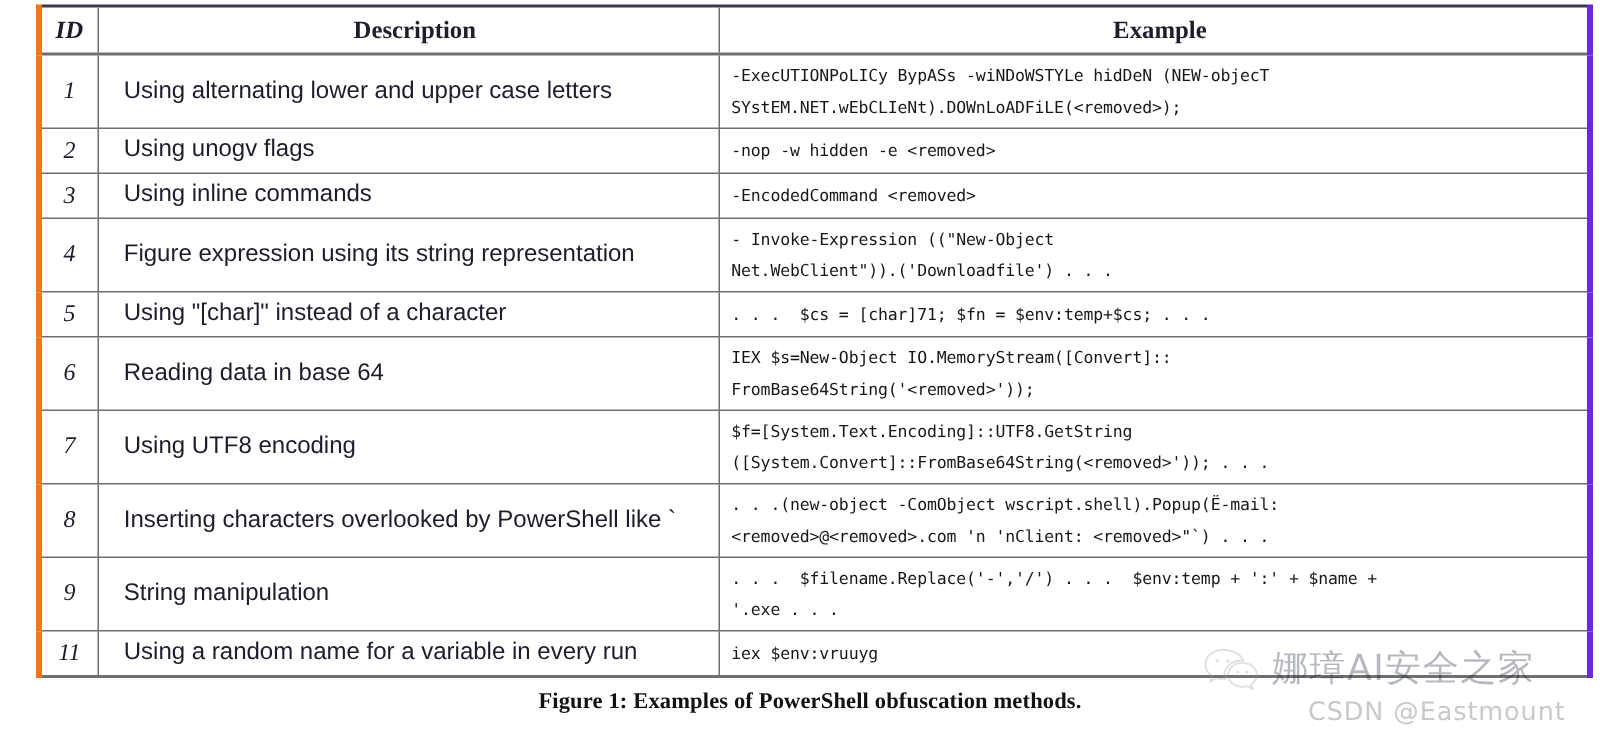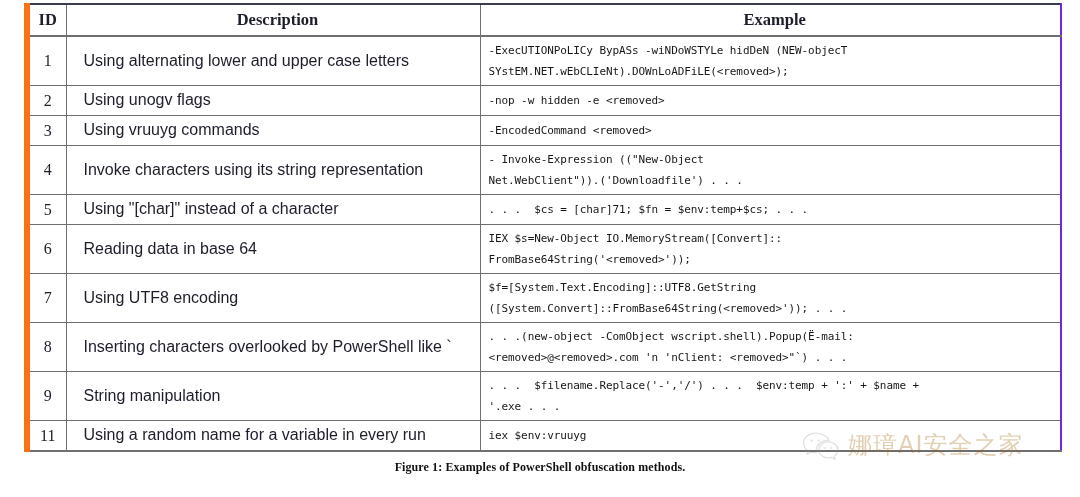--- a/index.html
+++ b/index.html
@@ -49,25 +49,26 @@
   
   #figure-table thead th {
     border-top: 2px solid #3a3a4e;
     border-bottom: 2px solid #6f6f6f;
   }
   #figure-table tbody tr:last-child td {
     border-bottom: 2px solid #6f6f6f;
   }
   #figure-table thead th.c-id,
   #figure-table tbody td.c-id {
-    border-left: 6px solid #f97316;
+    border-left: 4px solid #f97316;
+    font-style: italic;
   }
   #figure-table thead th.c-ex,
   #figure-table tbody td.c-ex {
-    border-right: 2px solid #6d28d9;
+    border-right: 4px solid #6d28d9;
   }
 
   .hdr-text {
     display: block;
     font-family: "Liberation Serif", "DejaVu Serif", serif;
     font-size: 16.5px;
     line-height: 27px;
     padding: 1px 0 2px 9px;
     color: #1d1d2b;
     white-space: nowrap;
@@ -114,21 +115,21 @@
 
   
   #caption {
     position: absolute;
     left: 0;
     top: 460px;
     width: 1080px;
     text-align: center;
     font-family: "Liberation Serif", "DejaVu Serif", serif;
     font-weight: bold;
-    font-size: 12px;
+    font-size: 15px;
     color: #111111;
     letter-spacing: 0.1px;
   }
 
   
   #watermark {
     position: absolute;
     left: 800px;
     top: 430px;
     width: 270px;
@@ -146,21 +147,21 @@
   }
   #wm-logo {
     width: 42px;
     height: 30px;
     flex: 0 0 auto;
   }
   #wm-cn {
     font-family: "DejaVu Sans", "Liberation Sans", sans-serif;
     font-size: 24px;
     line-height: 30px;
-    color: #a16207;
+    color: #0f172a;
     white-space: nowrap;
     letter-spacing: 1px;
   }
   #wm-csdn {
     position: absolute;
     left: 72px;
     top: 34px;
     font-family: "DejaVu Sans", "Liberation Sans", sans-serif;
     font-size: 17px;
     line-height: 22px;
@@ -215,32 +216,32 @@
           </td>
           <td class="c-ex">
             <span class="cell-ex one-line">-nop -w hidden -e &lt;removed&gt;</span>
           </td>
         </tr>
         <tr class="r-short">
           <td class="c-id">
             <span class="cell-id">3</span>
           </td>
           <td class="c-desc">
-            <span class="cell-desc">Using vruuyg commands</span>
+            <span class="cell-desc">Using inline commands</span>
           </td>
           <td class="c-ex">
             <span class="cell-ex one-line">-EncodedCommand &lt;removed&gt;</span>
           </td>
         </tr>
         <tr class="r-tall">
           <td class="c-id">
             <span class="cell-id">4</span>
           </td>
           <td class="c-desc">
-            <span class="cell-desc">Invoke characters using its string representation</span>
+            <span class="cell-desc">Figure expression using its string representation</span>
           </td>
           <td class="c-ex">
             <span class="cell-ex">- Invoke-Expression (("New-Object
 Net.WebClient")).('Downloadfile') . . .</span>
           </td>
         </tr>
         <tr class="r-short">
           <td class="c-id">
             <span class="cell-id">5</span>
           </td>
@@ -322,15 +323,16 @@
           <path d="M15.5 3.2C8.9 3.2 3.6 7.6 3.6 13c0 3.1 1.8 5.9 4.6 7.7l-1.2 3.6 4.2-2.2c1.3.4 2.7.6 4.3.6.4 0 .8 0 1.2-.1-.3-.8-.4-1.7-.4-2.6 0-5.3 5.1-9.6 11.4-9.6.4 0 .8 0 1.2.1C28 7 22.3 3.2 15.5 3.2z" fill="none" stroke="#9a9a9a" stroke-width="1.3"></path>
           <circle cx="11.6" cy="10.6" r="1.15" fill="#9a9a9a"></circle>
           <circle cx="18.6" cy="10.6" r="1.15" fill="#9a9a9a"></circle>
           <path d="M37.9 19.9c0-4.4-4.3-8-9.6-8s-9.6 3.6-9.6 8 4.3 8 9.6 8c1.2 0 2.3-.2 3.4-.5l3.5 1.8-1-3c2.2-1.5 3.7-3.7 3.7-6.3z" fill="none" stroke="#9a9a9a" stroke-width="1.3"></path>
           <circle cx="25.2" cy="18" r="1" fill="#9a9a9a"></circle>
           <circle cx="31.2" cy="18" r="1" fill="#9a9a9a"></circle>
         </svg>
       </span>
       <span id="wm-cn">娜璋AI安全之家</span>
     </div>
+    <div id="wm-csdn">CSDN @Eastmount</div>
   </div>
 
 </div>
 
 </body></html>

